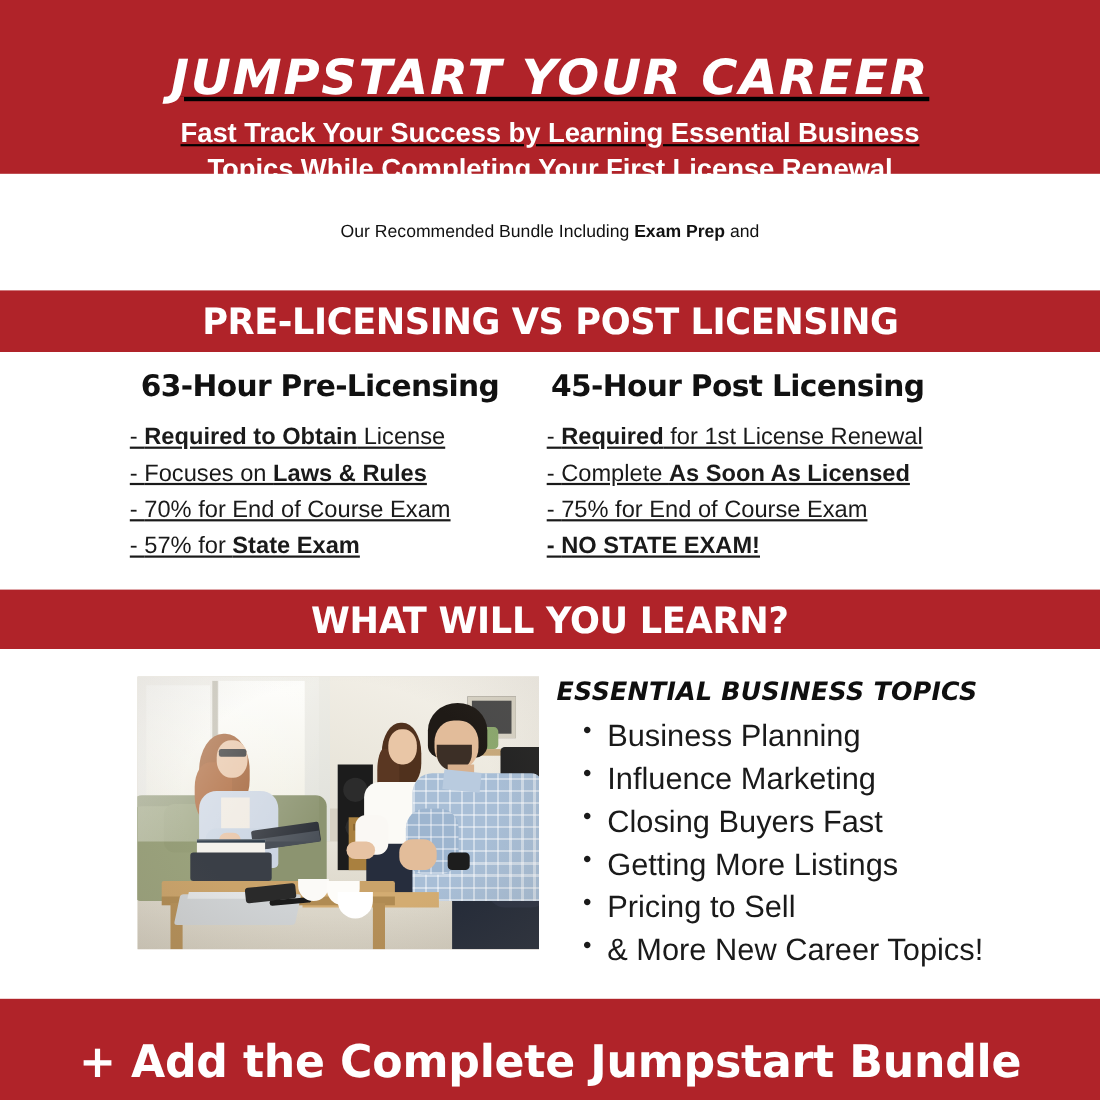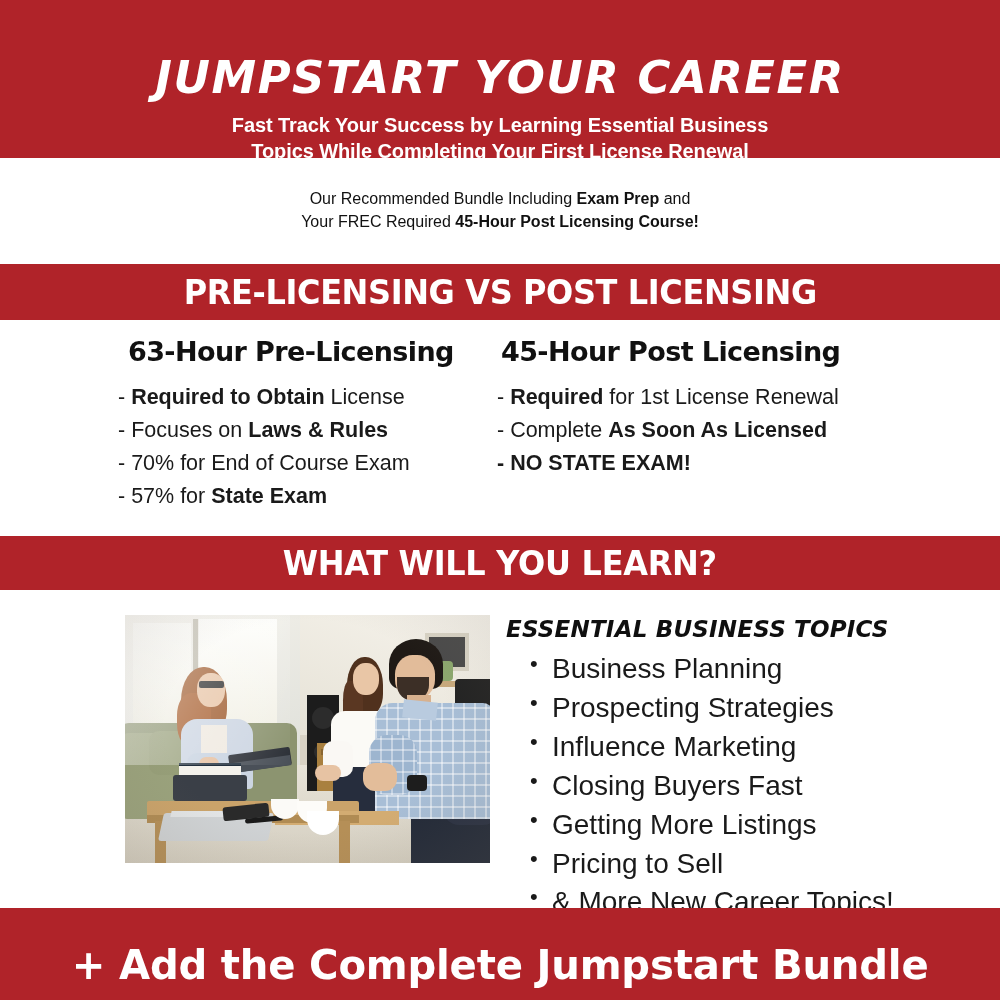--- a/index.html
+++ b/index.html
@@ -14,35 +14,35 @@
   
   .band {
     position:absolute; left:0; width:1000px;
     background:#b02329;
     display:flex; flex-direction:column;
     align-items:center; justify-content:center;
     text-align:center;
   }
 
   
-  .band-hero { top:0; height:204px; padding-top:16px; }
+  .band-hero { top:0; height:204px; padding-top:16px;text-decoration:underline; }
   .hero-title {
     color:#ffffff;
     font-family:"DejaVu Sans", sans-serif;
     font-weight:700; font-style:italic;
     font-size:44px; line-height:1.04;
     letter-spacing:1.5px;
     transform:scaleX(1.02);
     white-space:nowrap;
   }
   .hero-sub {
     color:#ffffff;
     font-family:"Liberation Sans", sans-serif;
     font-weight:700;
-    font-size:20px; line-height:1.33;
+    font-size:25px; line-height:1.33;
     margin-top:11px;
     letter-spacing:-0.1px;
   }
   .hero-sub div { white-space:nowrap; }
 
   
   .reco {
     position:absolute; left:0; top:158px; width:1000px; height:106px;
     background:#ffffff;
     display:flex; flex-direction:column;
@@ -112,20 +112,21 @@
   .col-pre .col-head  { padding-left:10px; }
   .col-post .col-head { padding-left:4px; }
 
   .col ul { list-style:none; }
   .col li {
     color:#1a1a1a;
     font-family:"Liberation Sans", sans-serif;
     font-weight:400;
     font-size:21.5px; line-height:1.53;
     white-space:nowrap;
+    text-decoration:underline;
   }
   .col li b { font-weight:700; }
   .col li.all-bold { font-weight:700; }
 
   
   .learn-area {
     position:absolute; left:0; top:590px; width:1000px; height:297px;
     background:#ffffff;
   }
 
@@ -267,23 +268,20 @@
     <div class="hero-sub">
       <div>Fast Track Your Success by Learning Essential Business</div>
       <div>Topics While Completing Your First License Renewal</div>
     </div>
   </div>
 
   <div class="reco">
     <div class="reco-line">
       <span>Our Recommended Bundle Including </span><b>Exam Prep</b><span> and</span>
     </div>
-    <div class="reco-line">
-      <span>Your FREC Required </span><b>45-Hour Post Licensing Course!</b>
-    </div>
   </div>
 
   <div class="band band-compare">
     <div class="band-text">PRE-LICENSING VS POST LICENSING</div>
   </div>
 
   <div class="compare-area">
 
     <div class="col col-pre">
       <div class="col-head">63-Hour Pre-Licensing</div>
@@ -293,20 +291,21 @@
         <li><span>- </span><span>70% for End of Course Exam</span></li>
         <li><span>- </span><span>57% for </span><b>State Exam</b></li>
       </ul>
     </div>
 
     <div class="col col-post">
       <div class="col-head">45-Hour Post Licensing</div>
       <ul>
         <li><span>- </span><b>Required</b><span> for 1st License Renewal</span></li>
         <li><span>- </span><span>Complete </span><b>As Soon As Licensed</b></li>
+        <li><span>- </span><span>75% for End of Course Exam</span></li>
         <li class="all-bold"><span>- </span><span>NO STATE EXAM!</span></li>
       </ul>
     </div>
 
   </div>
 
   <div class="band band-learn">
     <div class="band-text">WHAT WILL YOU LEARN?</div>
   </div>
 
@@ -378,21 +377,20 @@
       <div class="ph ph-cup2"></div>
       <div class="ph ph-cup3"></div>
       <div class="ph ph-lightL"></div>
       <div class="ph ph-vign"></div>
     </div>
 
     <div class="topics">
       <div class="topics-head">ESSENTIAL BUSINESS TOPICS</div>
       <ul>
         <li>Business Planning</li>
-        <li>Prospecting Strategies</li>
         <li>Influence Marketing</li>
         <li>Closing Buyers Fast</li>
         <li>Getting More Listings</li>
         <li>Pricing to Sell</li>
         <li>&amp; More New Career Topics!</li>
       </ul>
     </div>
 
   </div>
 

